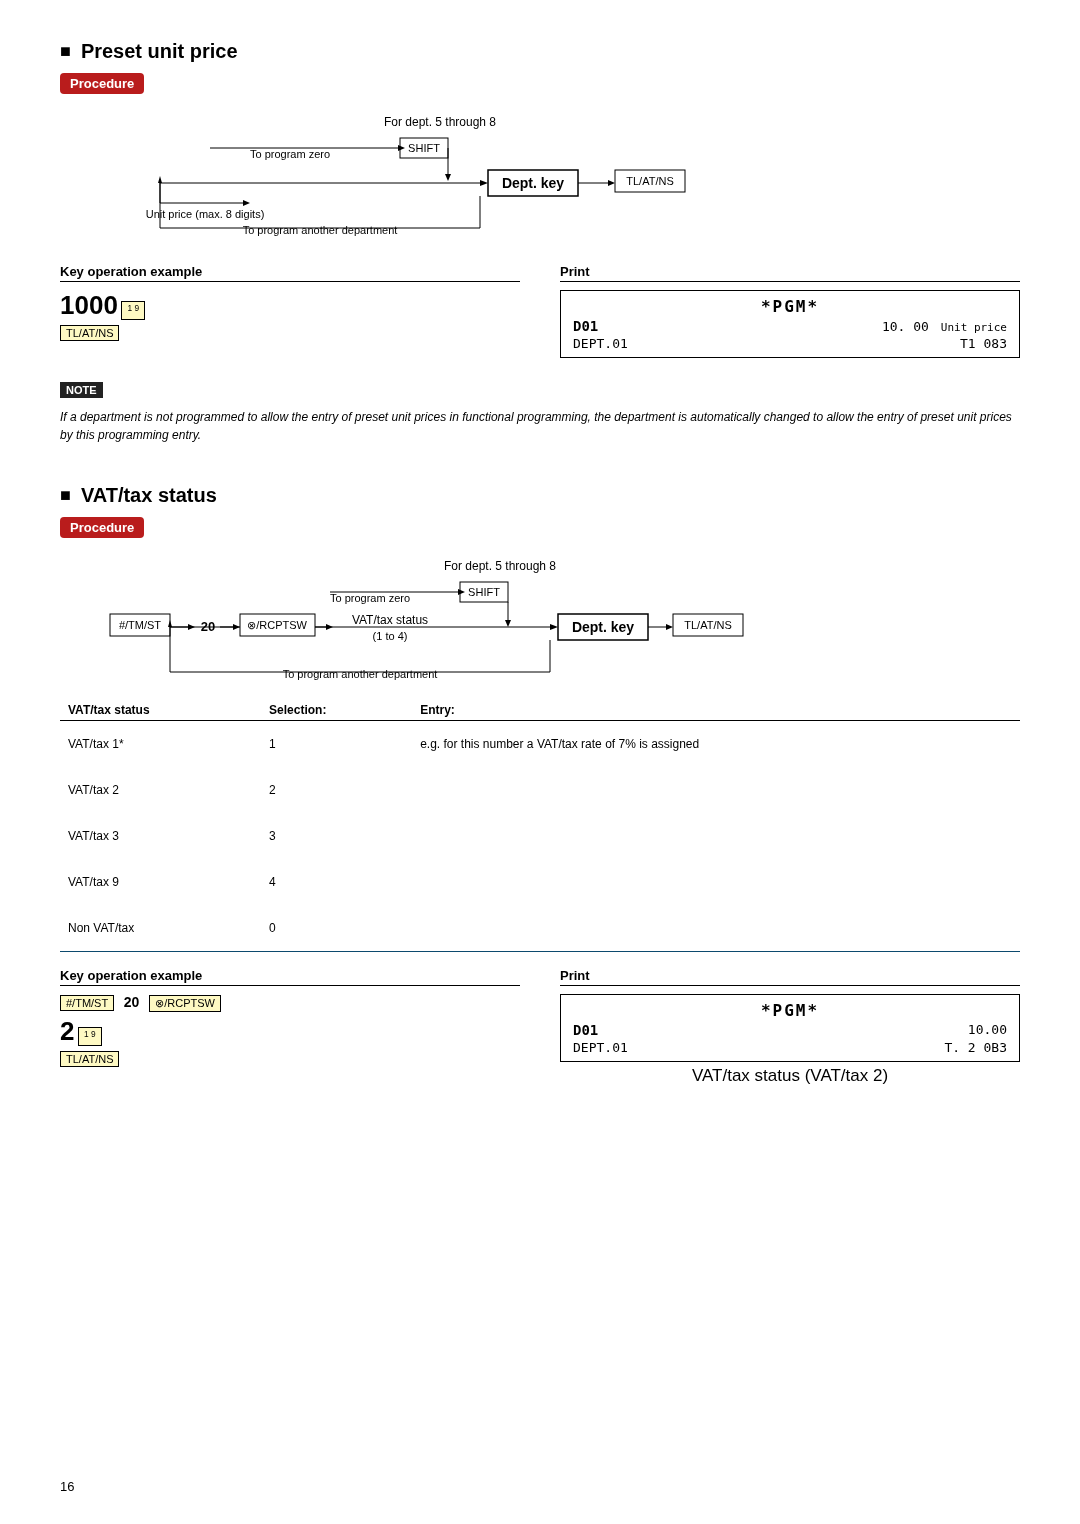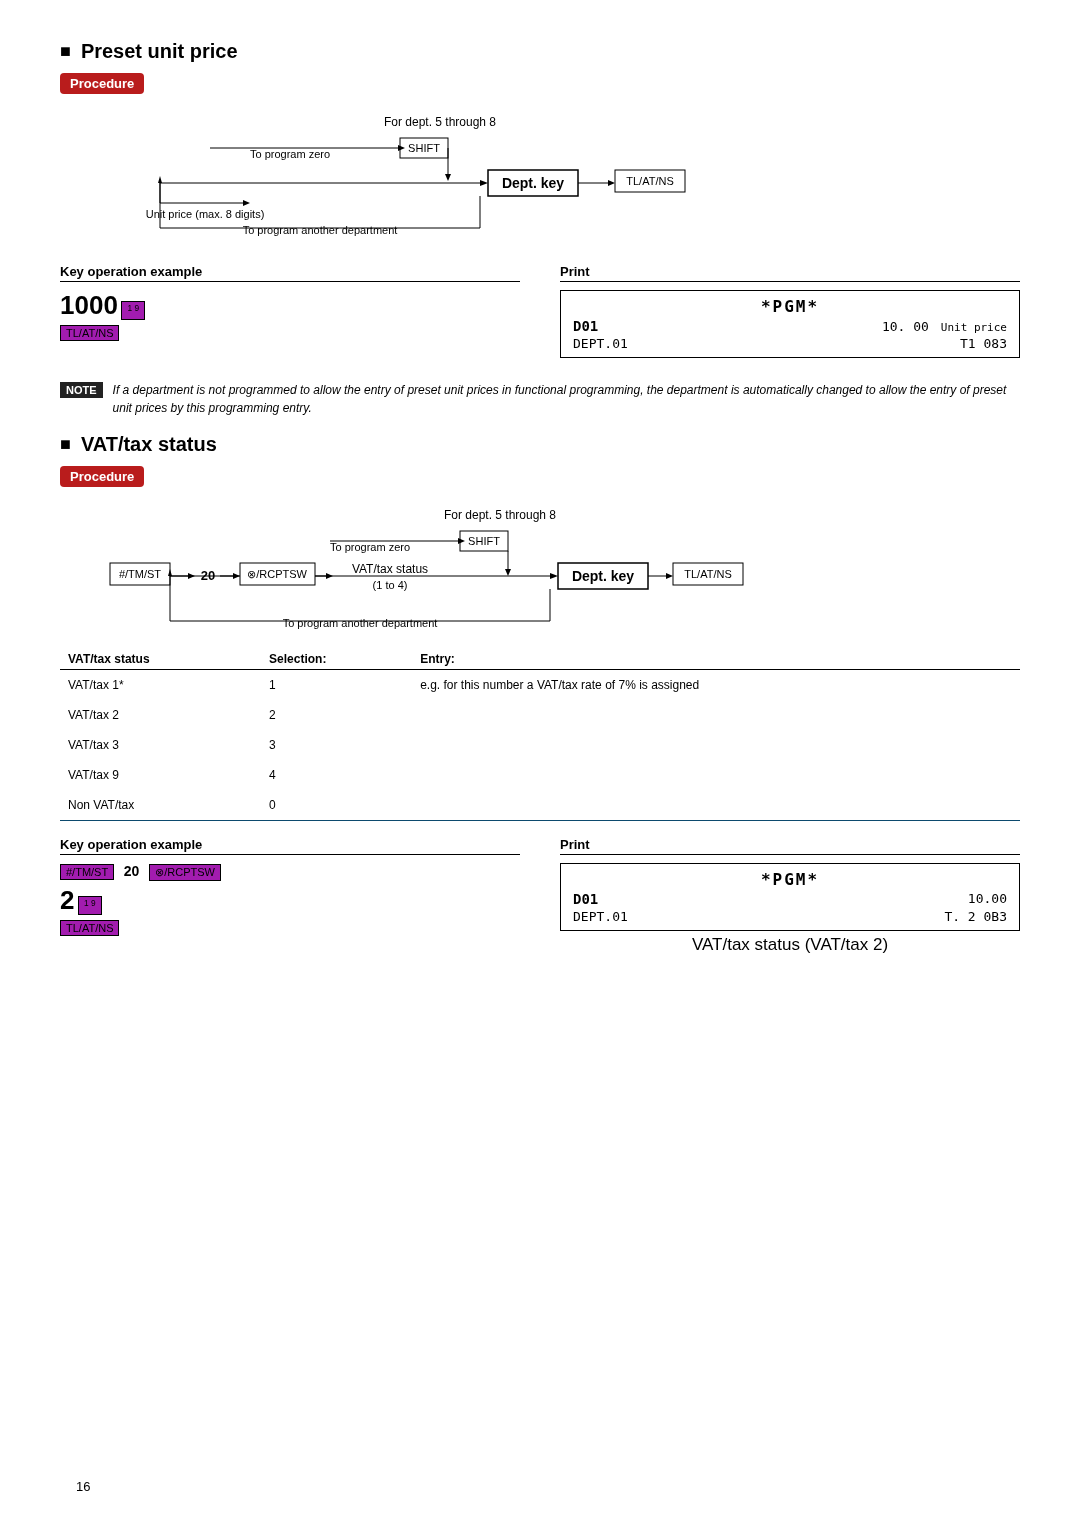--- a/index.html
+++ b/index.html
@@ -39,21 +39,21 @@
       border-radius: 4px;
       margin-bottom: 14px;
     }
 
     
     .key-box {
       display: inline-block;
       border: 1px solid #000;
       padding: 1px 5px;
       font-size: 11px;
-      background: #a21caf;
+      background: #fef9c3;
       white-space: nowrap;
     }
 
     
     .print-box {
       border: 1px solid #000;
       padding: 6px 12px;
       font-family: monospace;
       font-size: 13px;
       background: #fff;
@@ -80,22 +80,23 @@
       font-weight: bold;
       border-bottom: 1px solid #000;
       margin-bottom: 8px;
       padding-bottom: 2px;
     }
 
     
     .note-box {
       display: flex;
       gap: 10px;
-      margin: 16px 0 16px 0;
+      margin: 16px 0 40px 0;
       align-items: flex-start;
+      flex-direction: column;
     }
     .note-badge {
       background: #222;
       color: #fff;
       font-weight: bold;
       font-size: 11px;
       padding: 2px 6px;
       white-space: nowrap;
       margin-top: 1px;
     }
@@ -112,31 +113,31 @@
       margin: 10px 0;
       font-size: 12px;
     }
     .vat-table th {
       font-weight: bold;
       text-align: left;
       padding: 3px 8px;
       border-bottom: 1px solid #000;
     }
     .vat-table td {
-      padding: 8px 8px;
+      padding: 16px 8px;
     }
     .vat-table tr:last-child td {
       border-bottom: 1px solid #0c4a6e;
     }
 
     
     .page-number {
       position: fixed;
       bottom: 30px;
-      left: 76px;
+      left: 60px;
       font-size: 13px;
     }
 
     
     svg text { font-family: Arial, sans-serif; }
 
     .key-operation-items {
       display: flex;
       flex-direction: column;
       gap: 4px;

